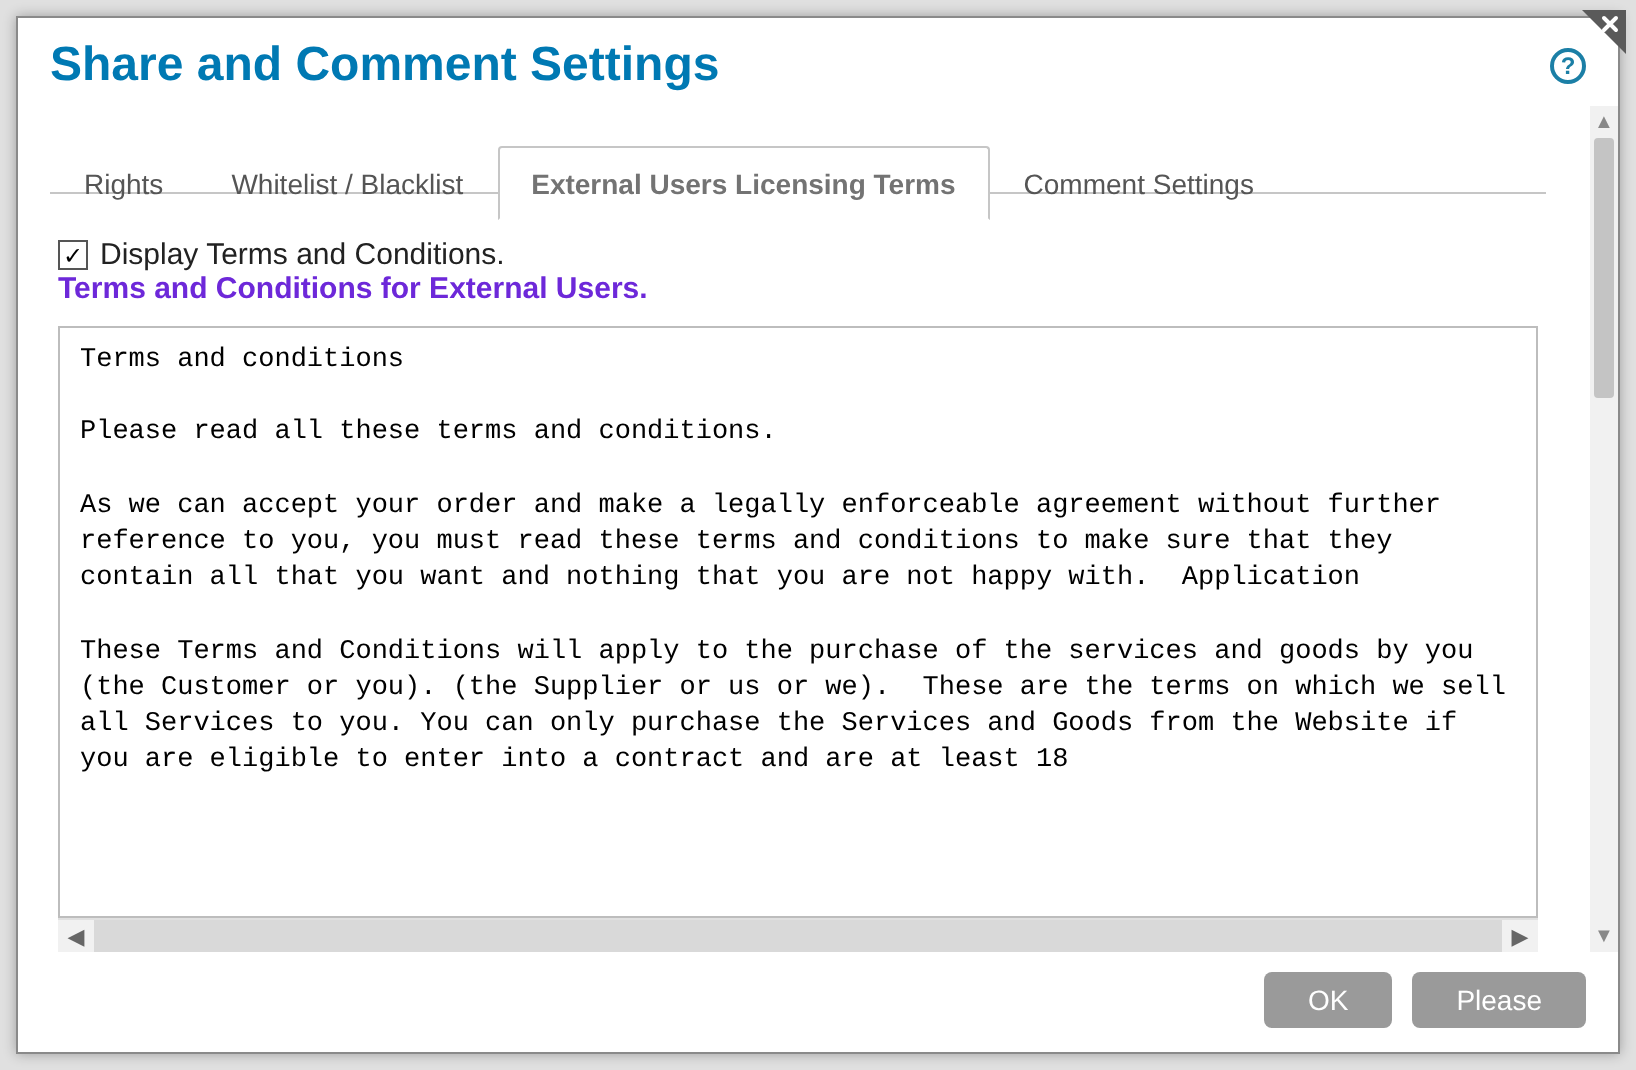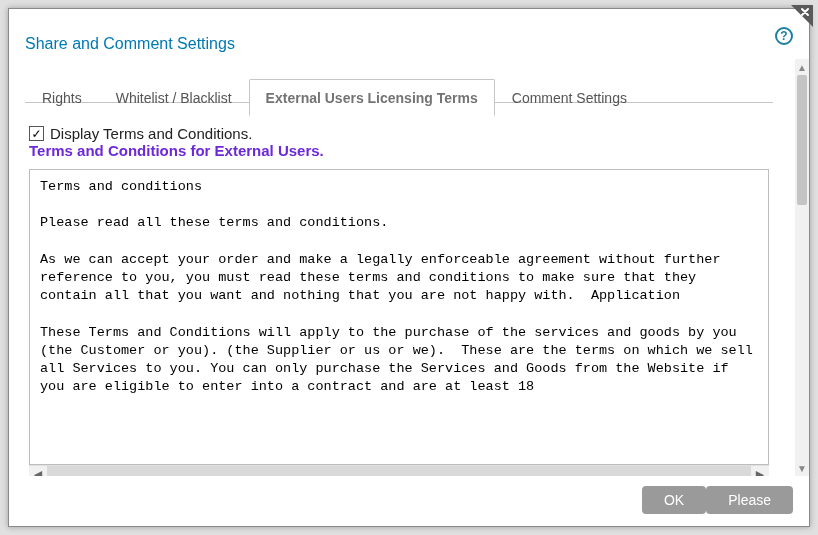--- a/index.html
+++ b/index.html
@@ -38,23 +38,22 @@
   }
   .close-corner svg { display:block; }
   .header {
     padding: 10px 16px 6px 16px;
     display: flex;
     align-items: center;
     justify-content: space-between;
   }
   .title {
     color: #0079b3;
-    font-size: 16px;
-    font-weight: 400;
-    margin-top: 16px;
+    font-size: 24px;
+    font-weight: 700;
   }
   .help-icon {
     color: #1b7fa6;
     width: 18px;
     height: 18px;
     display: inline-flex;
     align-items: center;
     justify-content: center;
     cursor: pointer;
   }
@@ -153,20 +152,21 @@
   }
   .hscroll .track {
     flex: 1;
     height: 100%;
     background: #d9d9d9;
   }
   .footer {
     padding: 10px 16px 12px 16px;
     display: flex;
     justify-content: flex-end;
+    gap: 10px;
   }
   .btn {
     background: #9a9a9a;
     color: #fff;
     border: none;
     border-radius: 4px;
     padding: 6px 22px;
     font-size: 14px;
     cursor: pointer;
   }

